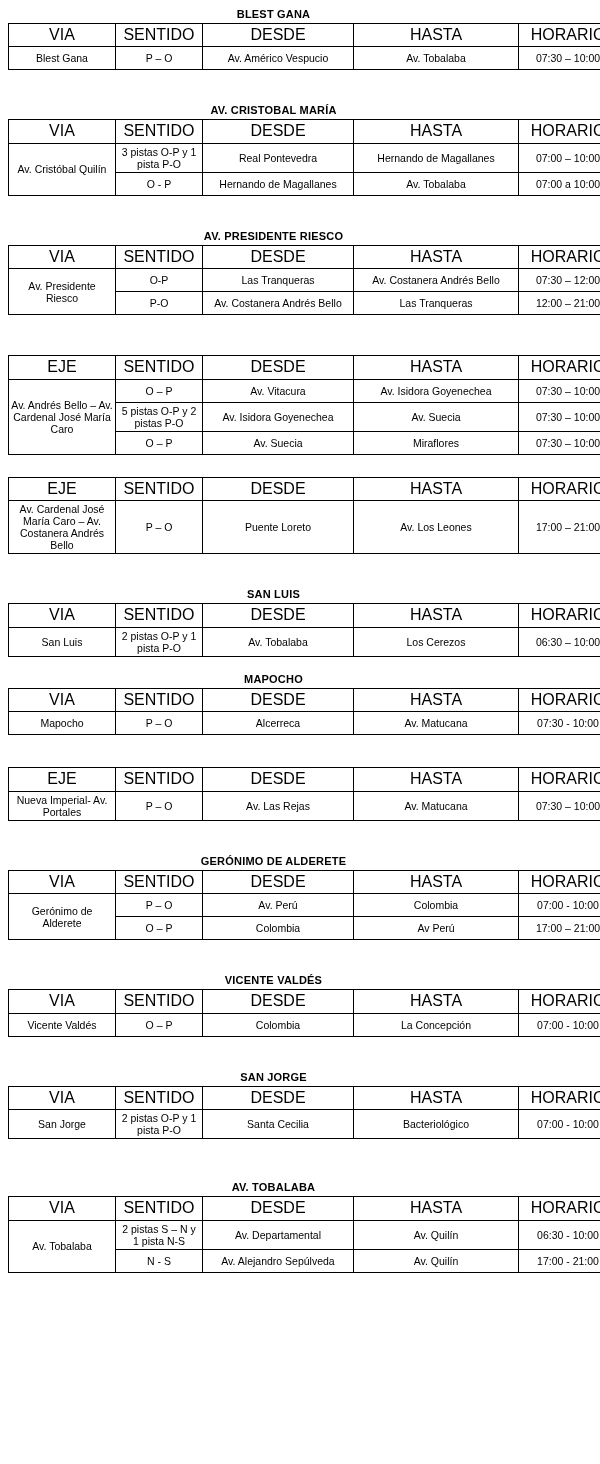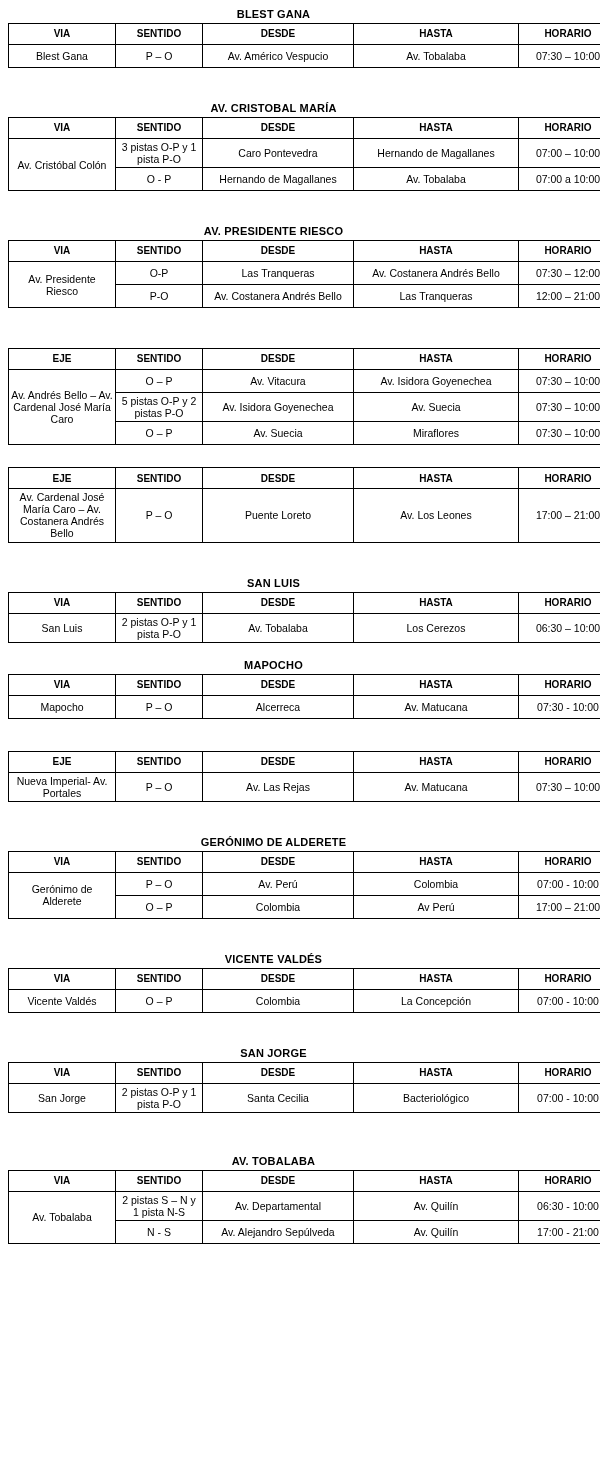--- a/index.html
+++ b/index.html
@@ -36,22 +36,22 @@
   }
   table.tbl td, table.tbl th {
     border: 1px solid #000000;
     text-align: center;
     vertical-align: middle;
     padding: 2px 2px;
     line-height: 1.15;
     word-wrap: break-word;
   }
   table.tbl th {
-    font-weight: bold;
-    font-size: 10px;
+    font-weight: normal;
+    font-size: 16px;
     height: 16px;
   }
   table.tbl td {
     height: 18px;
   }
   .col-via   { width: 102px; }
   .col-sent  { width: 82px;  }
   .col-desde { width: 146px; }
   .col-hasta { width: 160px; }
   .col-hora  { width: 94px;  }
@@ -95,23 +95,23 @@
     <table class="tbl">
       <tbody>
           <tr>
         <th class="col-via">VIA</th>
         <th class="col-sent">SENTIDO</th>
         <th class="col-desde">DESDE</th>
         <th class="col-hasta">HASTA</th>
         <th class="col-hora">HORARIO</th>
       </tr>
       <tr>
-        <td rowspan="2">Av. Cristóbal Colón</td>
+        <td rowspan="2">Av. Cristóbal Quilín</td>
         <td>3 pistas O-P y 1 pista P-O</td>
-        <td>Caro Pontevedra</td>
+        <td>Real Pontevedra</td>
         <td>Hernando de Magallanes</td>
         <td>07:00 – 10:00</td>
       </tr>
       <tr>
         <td>O - P</td>
         <td>Hernando de Magallanes</td>
         <td>Av. Tobalaba</td>
         <td>07:00 a 10:00</td>
       </tr>
     </tbody>

